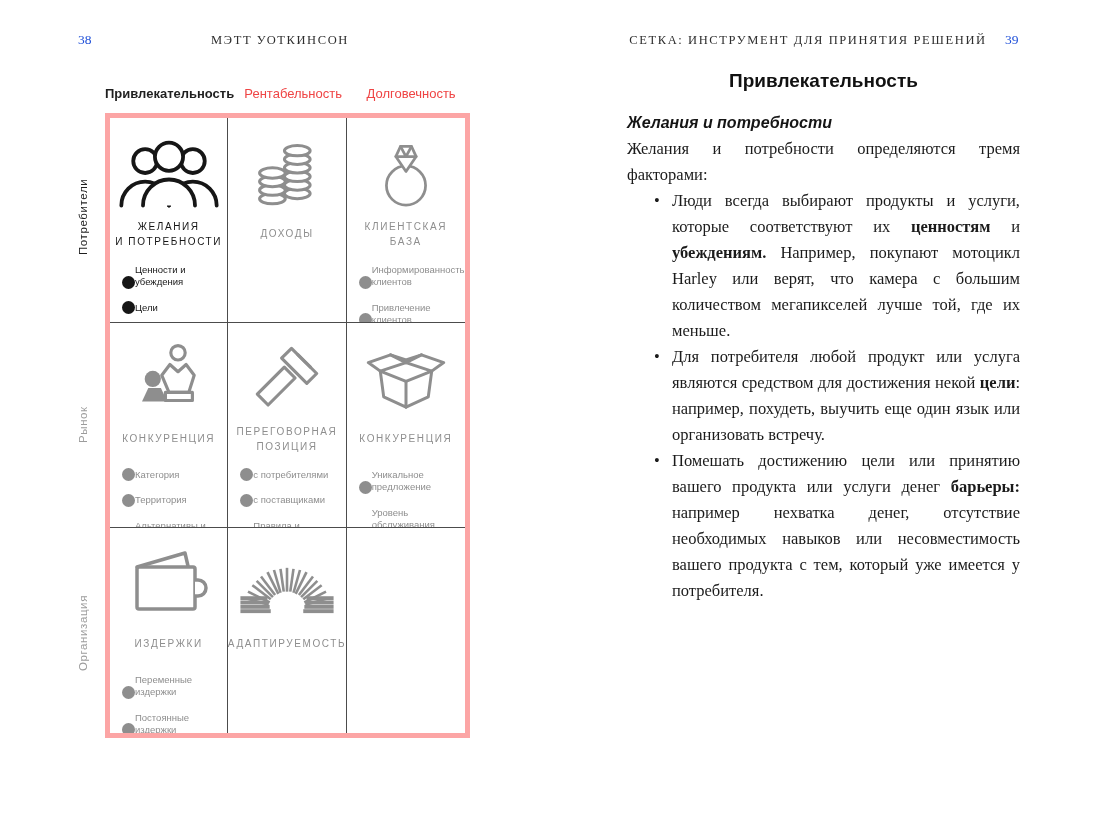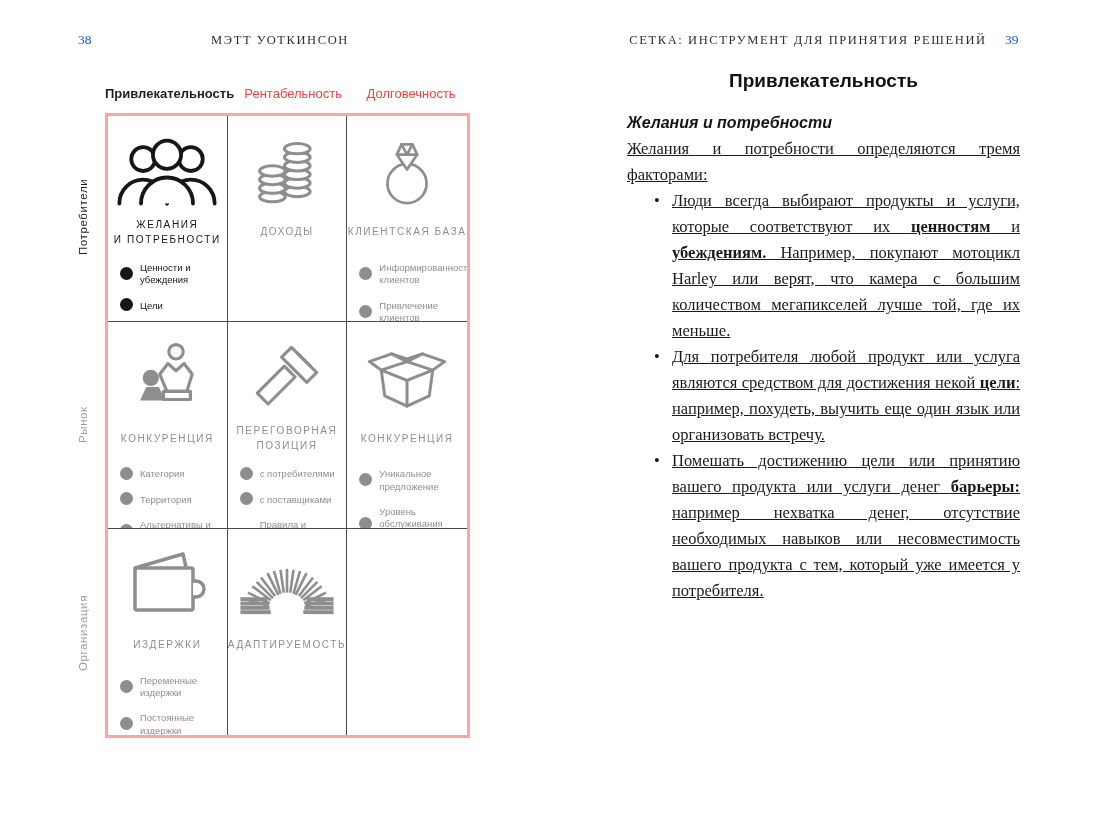--- a/index.html
+++ b/index.html
@@ -20,41 +20,41 @@
   .row-label{position:absolute;left:0;width:22px;display:flex;align-items:center;justify-content:center;
     writing-mode:vertical-rl;transform:rotate(180deg);
     font-size:11.5px;letter-spacing:0.6px;color:#9c9c9c;}
   .row-label.active{color:#1f1f1f;}
   .row-label:nth-child(1){top:0;height:208px;}
   .row-label:nth-child(2){top:208px;height:208px;}
   .row-label:nth-child(3){top:416px;height:209px;}
 
   #grid{position:absolute;left:105px;top:113px;width:365px;height:625px;
     display:grid;grid-template-columns:repeat(3,1fr);grid-template-rows:repeat(3,1fr);
-    border:3px solid #fca5a5;box-sizing:border-box;background:#fff;}
+    border:5px solid #fca5a5;box-sizing:border-box;background:#fff;}
   .cell{border-right:1px solid #4c4c4c;border-bottom:1px solid #4c4c4c;box-sizing:border-box;
     display:flex;flex-direction:column;align-items:center;padding-top:15px;color:#8e8e8e;overflow:hidden;}
   .cell:nth-child(3n){border-right:none;}
   .cell:nth-child(n+7){border-bottom:none;}
   .cell.active{color:#161616;}
   .cell-icon{height:72px;width:104px;flex:0 0 auto;margin-top:4px;}
   .cell-title{min-height:32px;margin-top:9px;display:flex;align-items:center;justify-content:center;
     font-size:10px;letter-spacing:1.6px;line-height:1.55;text-align:center;white-space:pre-line;}
   .cell-bullets{width:100%;box-sizing:border-box;padding:0 6px 0 12px;margin-top:13px;
     display:flex;flex-direction:column;gap:12px;}
-  .bullet-item{display:flex;align-items:center;gap:7px;font-size:9.5px;line-height:1.3;}
+  .bullet-item{display:flex;align-items:flex-end;font-size:9.5px;line-height:1.3;}
   .bullet-dot{width:13px;height:13px;border-radius:50%;background:currentColor;flex:0 0 auto;margin-top:-1px;}
   .bullet-label{padding-top:1px;}
 
   
   #right-col{position:absolute;left:627px;top:70px;width:393px;}
   .sec-title{text-align:center;font-size:19px;font-weight:bold;color:#111;margin:0 0 22px 0;}
   .sub-title{font-size:16px;font-weight:bold;font-style:italic;color:#151515;margin:0 0 4px 0;}
   .bodytext{font-family:"Liberation Serif",serif;font-size:16.5px;line-height:26px;color:#1b1b1b;
-    text-align:justify;text-decoration:underline;}
+    text-align:justify;}
   .bodytext p{margin:0;}
   #body-bullets{list-style:none;margin:0;padding:0;}
   #body-bullets li{position:relative;padding-left:45px;}
   #body-bullets li::before{content:"\2022";position:absolute;left:27px;}
   .b{font-weight:bold;}
 
   svg .st{fill:none;stroke:currentColor;stroke-width:3.5;stroke-linejoin:round;stroke-linecap:round;}
   svg .stw{fill:#ffffff;stroke:currentColor;stroke-width:3.5;stroke-linejoin:round;}
   svg .fl{fill:currentColor;stroke:none;}
 </style>

